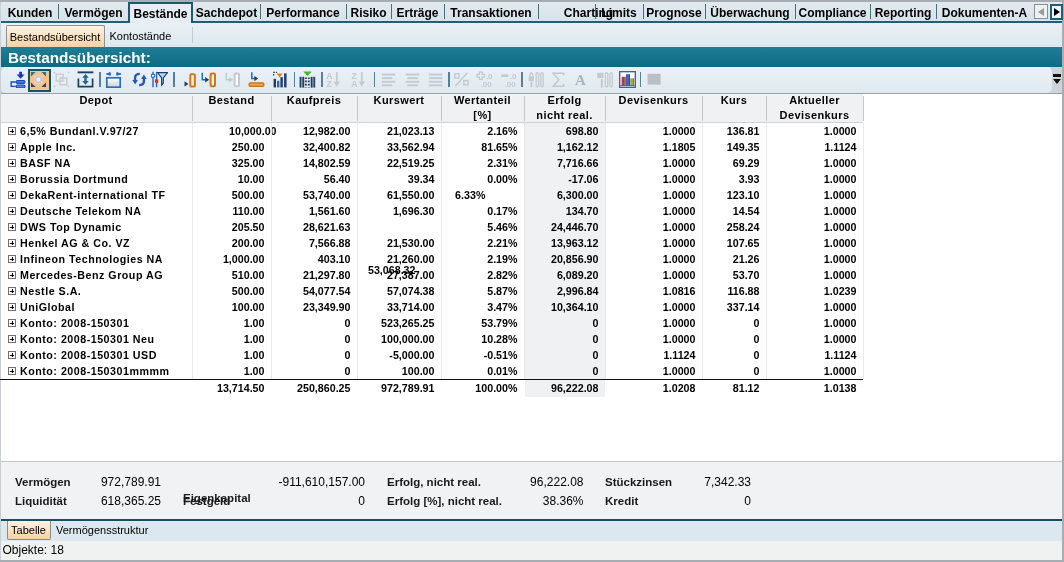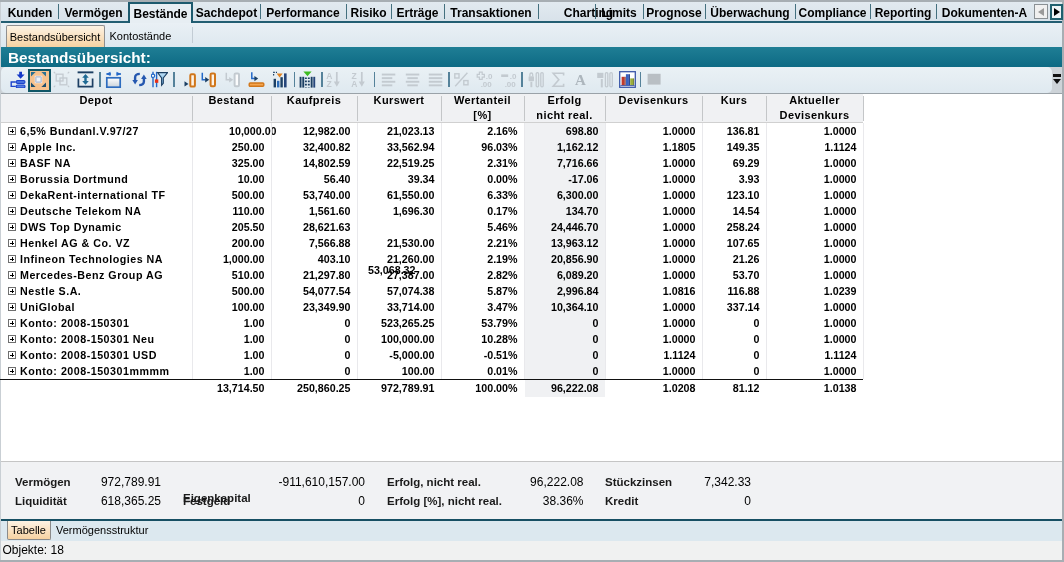--- a/index.html
+++ b/index.html
@@ -286,21 +286,21 @@
 <span class="num" style="left:605px;width:90.5px;">1.0000</span>
 <span class="num" style="left:702px;width:57.5px;">136.81</span>
 <span class="num" style="left:766px;width:90.5px;">1.0000</span>
 </div>
 <div class="row" style="top:139px;">
 <span class="pl"></span>
 <span class="nm">Apple Inc.</span>
 <span class="num" style="left:192px;width:72.5px;">250.00</span>
 <span class="num" style="left:271px;width:79.5px;">32,400.82</span>
 <span class="num" style="left:357px;width:77.5px;">33,562.94</span>
-<span class="num" style="left:441px;width:76.5px;">96.03%</span>
+<span class="num" style="left:441px;width:76.5px;">81.65%</span>
 <span class="num" style="left:524px;width:74.5px;">1,162.12</span>
 <span class="num" style="left:605px;width:90.5px;">1.1805</span>
 <span class="num" style="left:702px;width:57.5px;">149.35</span>
 <span class="num" style="left:766px;width:90.5px;">1.1124</span>
 </div>
 <div class="row" style="top:155px;">
 <span class="pl"></span>
 <span class="nm">BASF NA</span>
 <span class="num" style="left:192px;width:72.5px;">325.00</span>
 <span class="num" style="left:271px;width:79.5px;">14,802.59</span>
@@ -322,21 +322,21 @@
 <span class="num" style="left:605px;width:90.5px;">1.0000</span>
 <span class="num" style="left:702px;width:57.5px;">3.93</span>
 <span class="num" style="left:766px;width:90.5px;">1.0000</span>
 </div>
 <div class="row" style="top:187px;">
 <span class="pl"></span>
 <span class="nm">DekaRent-international TF</span>
 <span class="num" style="left:192px;width:72.5px;">500.00</span>
 <span class="num" style="left:271px;width:79.5px;">53,740.00</span>
 <span class="num" style="left:357px;width:77.5px;">61,550.00</span>
-<span class="num" style="left:441px;width:76.5px;">6.33%</span>
+<span class="num" style="left:432px;width:76.5px;text-align:center;">6.33%</span>
 <span class="num" style="left:524px;width:74.5px;">6,300.00</span>
 <span class="num" style="left:605px;width:90.5px;">1.0000</span>
 <span class="num" style="left:702px;width:57.5px;">123.10</span>
 <span class="num" style="left:766px;width:90.5px;">1.0000</span>
 </div>
 <div class="row" style="top:203px;">
 <span class="pl"></span>
 <span class="nm">Deutsche Telekom NA</span>
 <span class="num" style="left:192px;width:72.5px;">110.00</span>
 <span class="num" style="left:271px;width:79.5px;">1,561.60</span>

